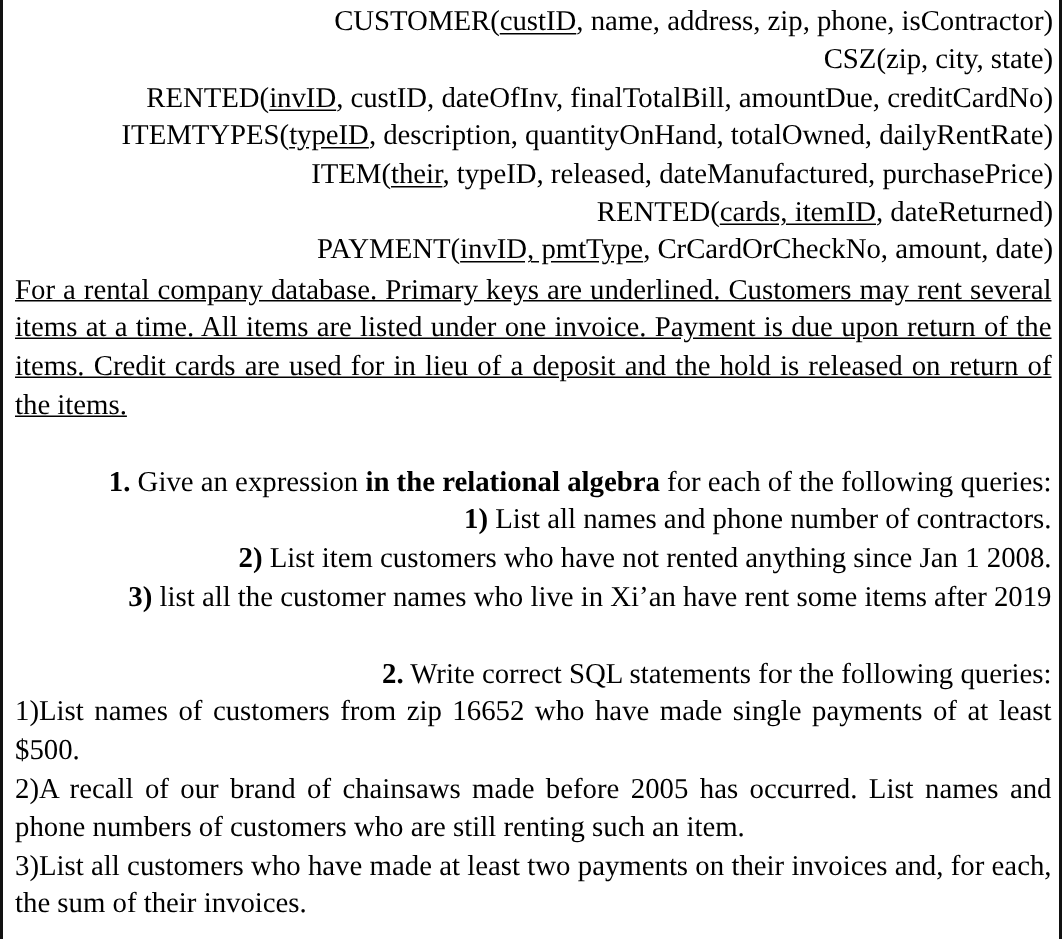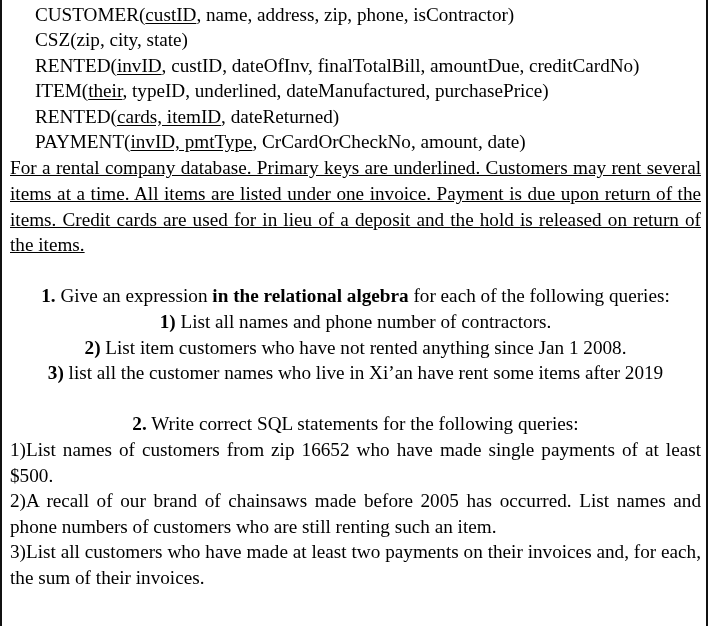--- a/index.html
+++ b/index.html
@@ -31,20 +31,21 @@
     padding: 2px 4px 0 7px;
     width: 100%;
     height: 100%;
   }
 
   
   .schema-block {
     margin: 0 0 0 0;
     padding: 0;
     list-style: none;
+    text-align: right;
   }
   .schema-line {
     margin-left: 26px;
     font-size: 19.2px;
     line-height: 25.4px;
     white-space: nowrap;
     letter-spacing: -0.02px;
   }
   .rel-name { }
   .pk { text-decoration: underline; text-underline-offset: 1.5px; }
@@ -61,21 +62,21 @@
   }
   .para.desc { margin-top: 1px; text-decoration: underline; }
 
   .blank-line {
     height: 25.6px;
   }
 
   .q-line {
     font-size: 19.2px;
     line-height: 25.6px;
-    text-align: center;
+    text-align: right;
     margin: 0;
     padding: 0 1px;
     white-space: nowrap;
   }
   .q-line.wrap {
     white-space: normal;
     text-align: justify;
   }
   .num-bold { font-weight: bold; }
   .em-bold { font-weight: bold; }
@@ -87,22 +88,23 @@
   <div id="page-inner">
 
     <div class="schema-block">
 
       <div class="schema-line"><span class="rel-name">CUSTOMER</span><span>(</span><span class="pk">custID</span><span>, name, address, zip, phone, isContractor)</span></div>
 
       <div class="schema-line"><span class="rel-name">CSZ</span><span>(</span><span class="pk"></span><span>zip, city, state)</span></div>
 
       <div class="schema-line"><span class="rel-name">RENTED</span><span>(</span><span class="pk">invID</span><span>, custID, dateOfInv, finalTotalBill, amountDue, creditCardNo)</span></div>
 
+      <div class="schema-line"><span class="rel-name">ITEMTYPES</span><span>(</span><span class="pk">typeID</span><span>, description, quantityOnHand, totalOwned, dailyRentRate)</span></div>
 
-      <div class="schema-line"><span class="rel-name">ITEM</span><span>(</span><span class="pk">their</span><span>, typeID, underlined, dateManufactured, purchasePrice)</span></div>
+      <div class="schema-line"><span class="rel-name">ITEM</span><span>(</span><span class="pk">their</span><span>, typeID, released, dateManufactured, purchasePrice)</span></div>
 
       <div class="schema-line"><span class="rel-name">RENTED</span><span>(</span><span class="pk">cards, itemID</span><span>, dateReturned)</span></div>
 
       <div class="schema-line"><span class="rel-name">PAYMENT</span><span>(</span><span class="pk">invID, pmtType</span><span>, CrCardOrCheckNo, amount, date)</span></div>
 
     </div>
 
     <p class="para desc">For a rental company database. Primary keys are underlined. Customers may rent several items at a time.   All items are listed under one invoice. Payment is due upon return of the items. Credit cards are used for in lieu of a deposit and the hold is released on return of the items.</p>
 
     <div class="blank-line"></div>

